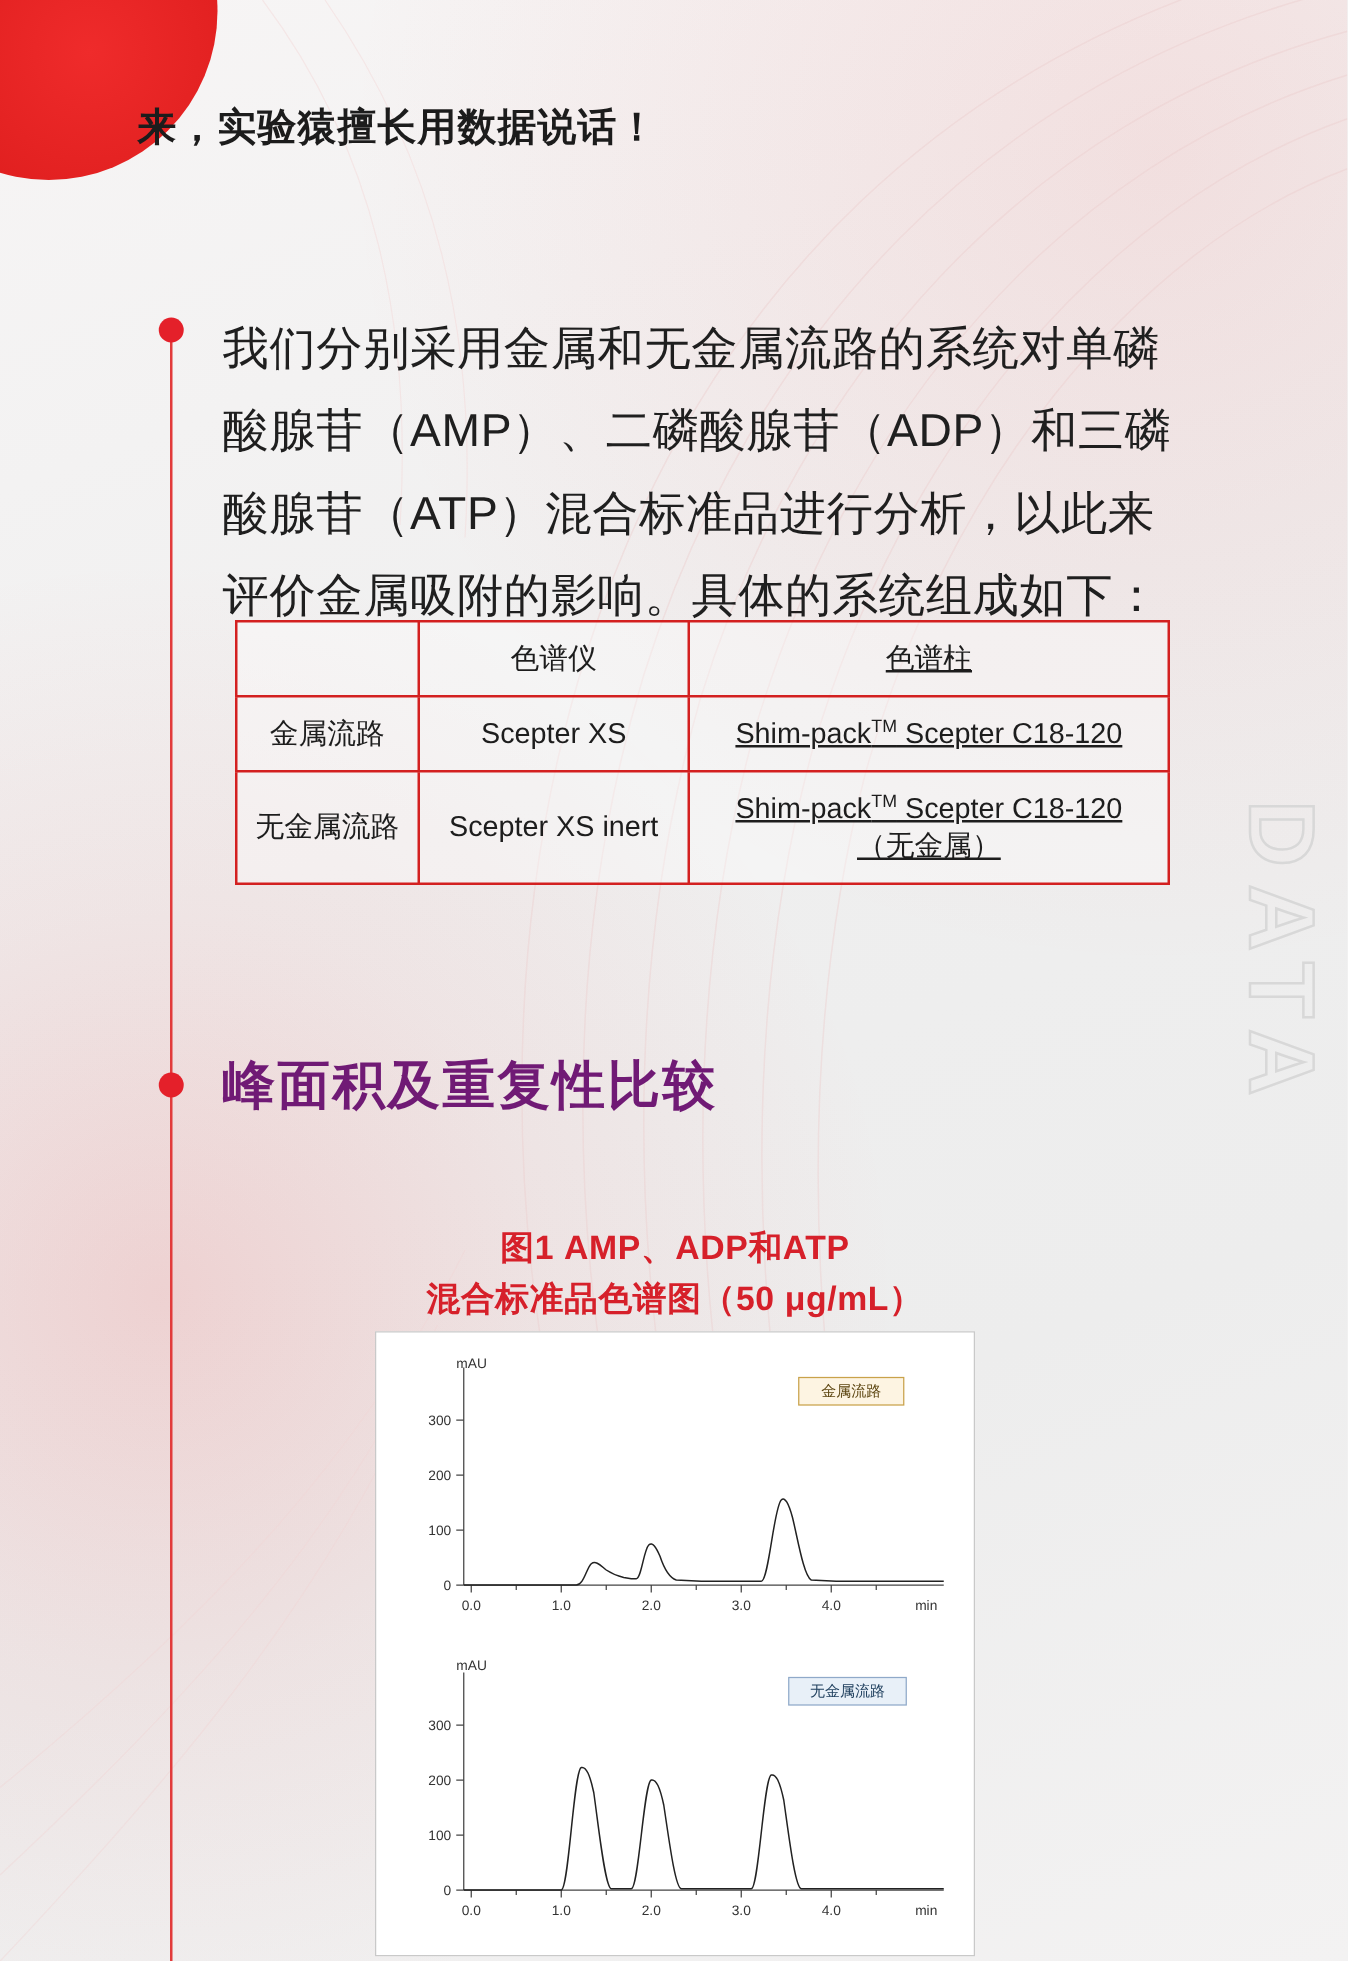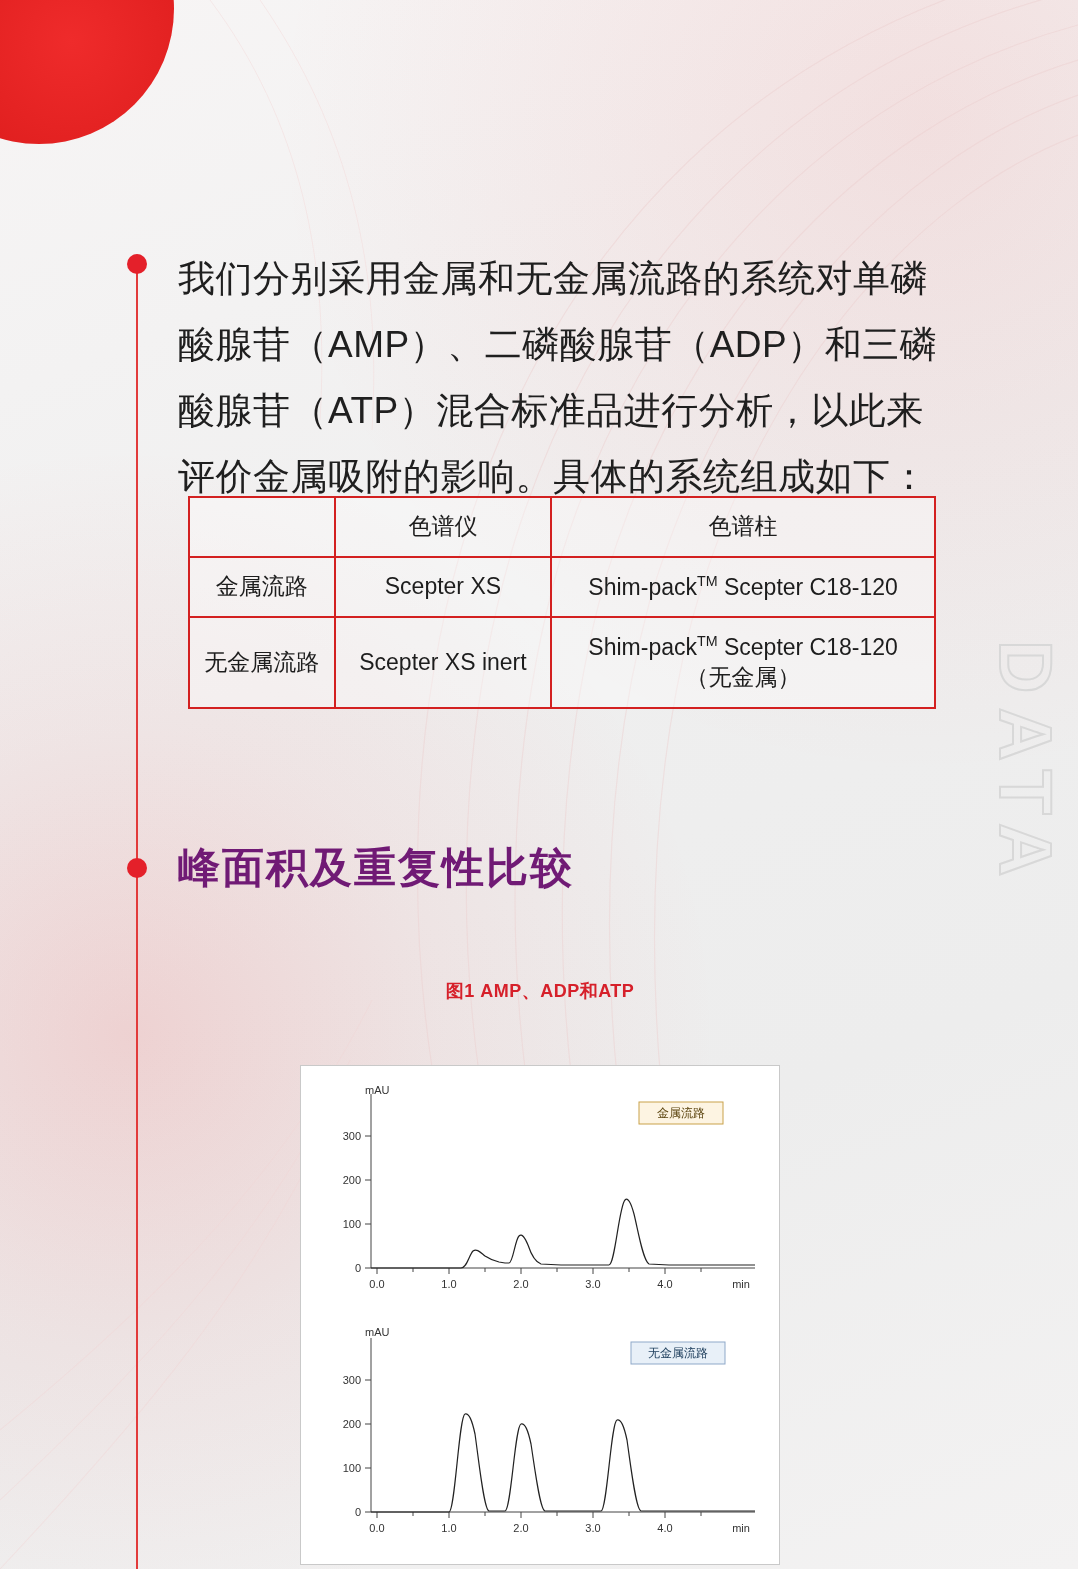--- a/index.html
+++ b/index.html
@@ -111,21 +111,21 @@
   table.spec td {
     border: 2px solid #d32020;
     text-align: center;
     font-size: 23px;
     color: #1d1d1d;
     padding: 14px 6px;
     line-height: 1.3;
   }
   table.spec td.c1 { width: 140px; }
   table.spec td.c2 { width: 212px; text-align: center; }
-  table.spec td.c3 { width: 392px; }
+  table.spec td.c3 { width: 392px; text-decoration: underline; }
   table.spec .hdr { font-size: 23px; }
   sup { font-size: 0.62em; vertical-align: super; }
 
   
   .sec-title {
     position: absolute;
     left: 178px;
     top: 840px;
     font-size: 42px;
     font-weight: bold;
@@ -134,21 +134,21 @@
   }
 
   
   .fig-title {
     position: absolute;
     left: 300px;
     top: 978px;
     width: 480px;
     text-align: center;
     color: #d6202a;
-    font-size: 18px;
+    font-size: 27px;
     font-weight: bold;
     line-height: 1.5;
     letter-spacing: 0.5px;
   }
   .fig-box {
     position: absolute;
     left: 300px;
     top: 1065px;
     width: 480px;
     height: 500px;
@@ -193,20 +193,21 @@
 <div class="corner-ball"></div>
 <div class="sidetext">DATA</div>
 
 <div class="rail"></div>
 <div class="rail-dot d1"></div>
 <div class="rail-dot d2"></div>
 
 <div class="content">
 
   <div class="headline">
+    <div>来，实验猿擅长用数据说话！</div>
   </div>
 
   <div class="para">我们分别采用金属和无金属流路的系统对单磷酸腺苷（AMP）、二磷酸腺苷（ADP）和三磷酸腺苷（ATP）混合标准品进行分析，以此来评价金属吸附的影响。具体的系统组成如下：</div>
 
   <table class="spec">
     <tbody>
       <tr>
         <td class="c1 hdr"></td>
         <td class="c2 hdr">色谱仪</td>
         <td class="c3 hdr">色谱柱</td>
@@ -226,20 +227,21 @@
           <div>（无金属）</div>
         </td>
       </tr>
     </tbody>
   </table>
 
   <div class="sec-title">峰面积及重复性比较</div>
 
   <div class="fig-title">
     <div>图1 AMP、ADP和ATP</div>
+    <div>混合标准品色谱图（50 μg/mL）</div>
   </div>
 
   <div class="fig-box">
 
     <div class="chart">
       <svg width="464" height="236" viewBox="0 0 464 236" xmlns="http://www.w3.org/2000/svg">
 
         <line x1="62" y1="22" x2="62" y2="196" stroke="#444" stroke-width="1"></line>
         <line x1="62" y1="196" x2="446" y2="196" stroke="#444" stroke-width="1"></line>
 

